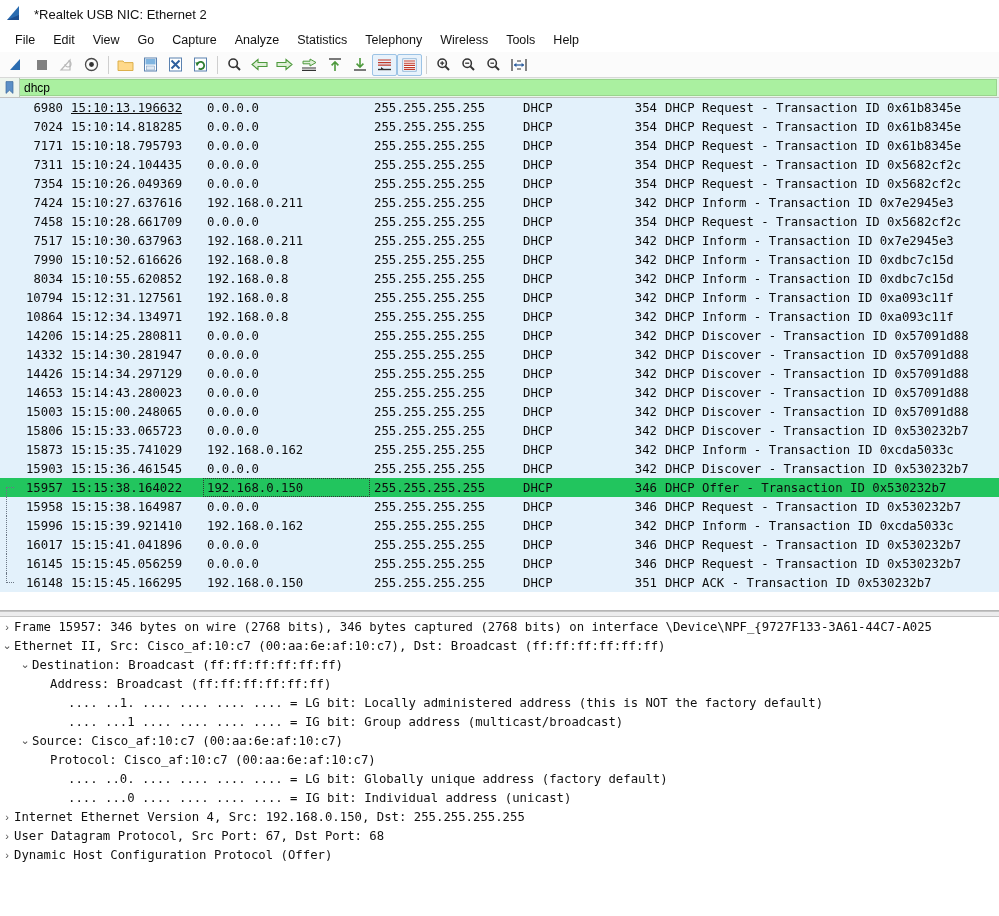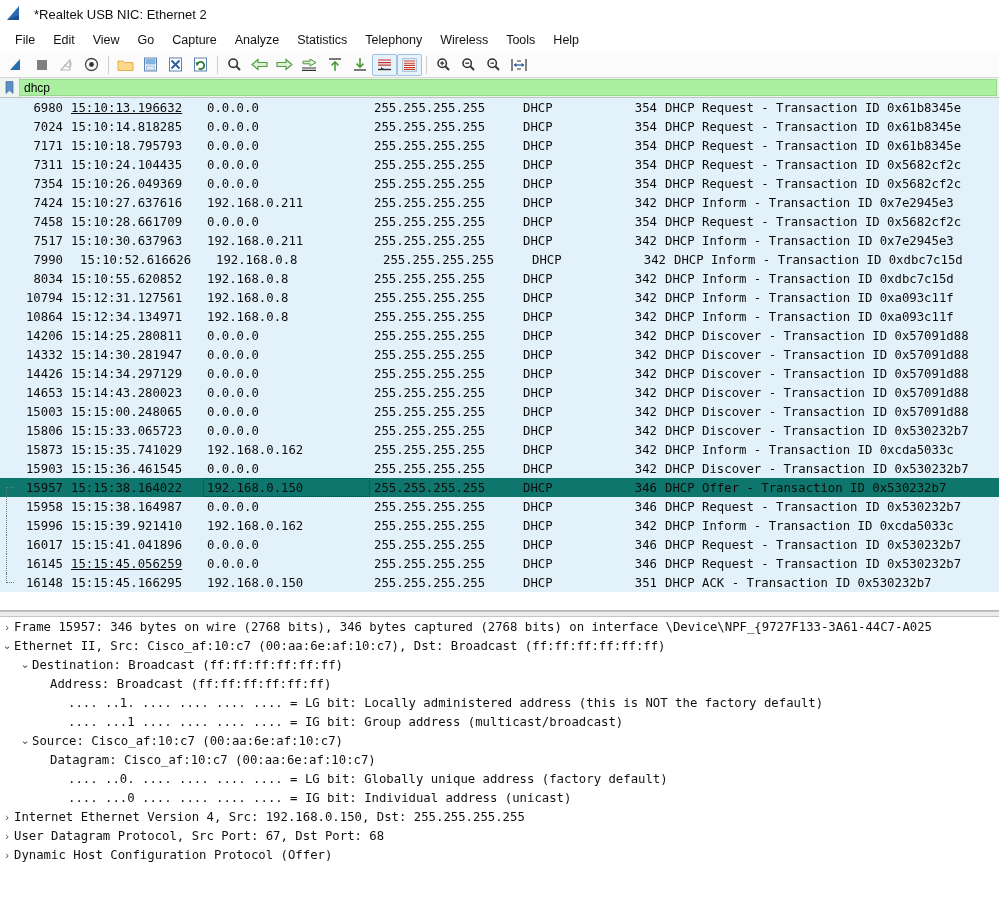--- a/index.html
+++ b/index.html
@@ -110,21 +110,21 @@
   }
   #plist-body { font-family:"DejaVu Sans Mono", monospace; font-size:12.3px; }
   .prow {
     display:flex;
     height:19px;
     background:#e3f1fb;
     color:#0d0d0d;
     white-space:nowrap;
     align-items:center;
   }
-  .prow.selected { background:#0f766e; }
+  .prow.selected { background:#22c55e; }
   .prow .cell { padding:0 4px; overflow:hidden; display:flex; align-items:center; height:19px; }
   .prow .cell.num  { justify-content:flex-end; }
   .prow .cell.len  { justify-content:flex-end; }
   .prow.selected .cell.src { outline:1px dotted #333; outline-offset:-1px; }
 
   
   .gutter { width:14px; flex:0 0 auto; position:relative; height:19px; }
   .gutter .vline { position:absolute; left:6px; top:0; bottom:0; width:0; border-left:1px dotted #6b7785; }
   .gutter .vline.top { top:9px; }
   .gutter .vline.bot { bottom:9px; }
@@ -409,21 +409,21 @@
         <div class="cell time" style="width: 136px;">15:10:30.637963</div>
         <div class="cell src" style="width: 167px;">192.168.0.211</div>
         <div class="cell dst" style="width: 149px;">255.255.255.255</div>
         <div class="cell proto" style="width: 95px;">DHCP</div>
         <div class="cell len" style="width: 47px;">342</div>
         <div class="cell info" style="flex: 1 1 auto;">DHCP Inform   - Transaction ID 0x7e2945e3</div>
       </div>
       <div class="prow">
         <div class="gutter"></div>
         <div class="cell num" style="width: 53px;">7990</div>
-        <div class="cell time" style="width: 136px; margin-left: 9px;">15:10:52.616626</div>
+        <div class="cell time" style="width: 136px;">15:10:52.616626</div>
         <div class="cell src" style="width: 167px;">192.168.0.8</div>
         <div class="cell dst" style="width: 149px;">255.255.255.255</div>
         <div class="cell proto" style="width: 95px;">DHCP</div>
         <div class="cell len" style="width: 47px;">342</div>
         <div class="cell info" style="flex: 1 1 auto;">DHCP Inform   - Transaction ID 0xdbc7c15d</div>
       </div>
       <div class="prow">
         <div class="gutter"></div>
         <div class="cell num" style="width: 53px;">8034</div>
         <div class="cell time" style="width: 136px;">15:10:55.620852</div>
@@ -580,21 +580,21 @@
         <div class="cell dst" style="width: 149px;">255.255.255.255</div>
         <div class="cell proto" style="width: 95px;">DHCP</div>
         <div class="cell len" style="width: 47px;">346</div>
         <div class="cell info" style="flex: 1 1 auto;">DHCP Request  - Transaction ID 0x530232b7</div>
       </div>
       <div class="prow">
         <div class="gutter">
           <div class="vline"></div>
         </div>
         <div class="cell num" style="width: 53px;">16145</div>
-        <div class="cell time" style="width: 136px; text-decoration: underline;">15:15:45.056259</div>
+        <div class="cell time" style="width: 136px;">15:15:45.056259</div>
         <div class="cell src" style="width: 167px;">0.0.0.0</div>
         <div class="cell dst" style="width: 149px;">255.255.255.255</div>
         <div class="cell proto" style="width: 95px;">DHCP</div>
         <div class="cell len" style="width: 47px;">346</div>
         <div class="cell info" style="flex: 1 1 auto;">DHCP Request  - Transaction ID 0x530232b7</div>
       </div>
       <div class="prow">
         <div class="gutter">
           <div class="vline bot"></div>
           <div class="hline b"></div>
@@ -636,21 +636,21 @@
     <div class="drow" style="padding-left: 54px;">
       <span class="chev"></span>
       <span class="dtext">.... ...1 .... .... .... .... = IG bit: Group address (multicast/broadcast)</span>
     </div>
     <div class="drow" style="padding-left: 18px;">
       <span class="chev">⌄</span>
       <span class="dtext">Source: Cisco_af:10:c7 (00:aa:6e:af:10:c7)</span>
     </div>
     <div class="drow" style="padding-left: 36px;">
       <span class="chev"></span>
-      <span class="dtext">Datagram: Cisco_af:10:c7 (00:aa:6e:af:10:c7)</span>
+      <span class="dtext">Protocol: Cisco_af:10:c7 (00:aa:6e:af:10:c7)</span>
     </div>
     <div class="drow" style="padding-left: 54px;">
       <span class="chev"></span>
       <span class="dtext">.... ..0. .... .... .... .... = LG bit: Globally unique address (factory default)</span>
     </div>
     <div class="drow" style="padding-left: 54px;">
       <span class="chev"></span>
       <span class="dtext">.... ...0 .... .... .... .... = IG bit: Individual address (unicast)</span>
     </div>
     <div class="drow" style="padding-left: 0px;">

